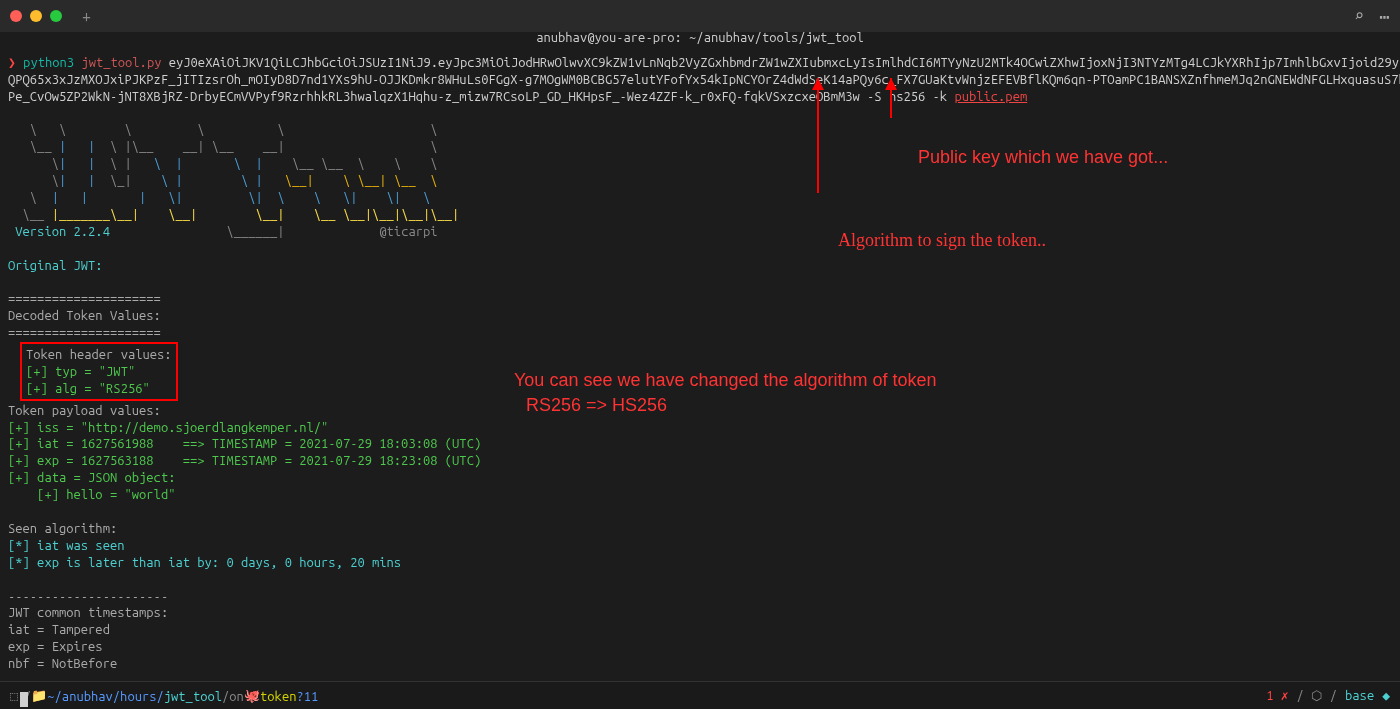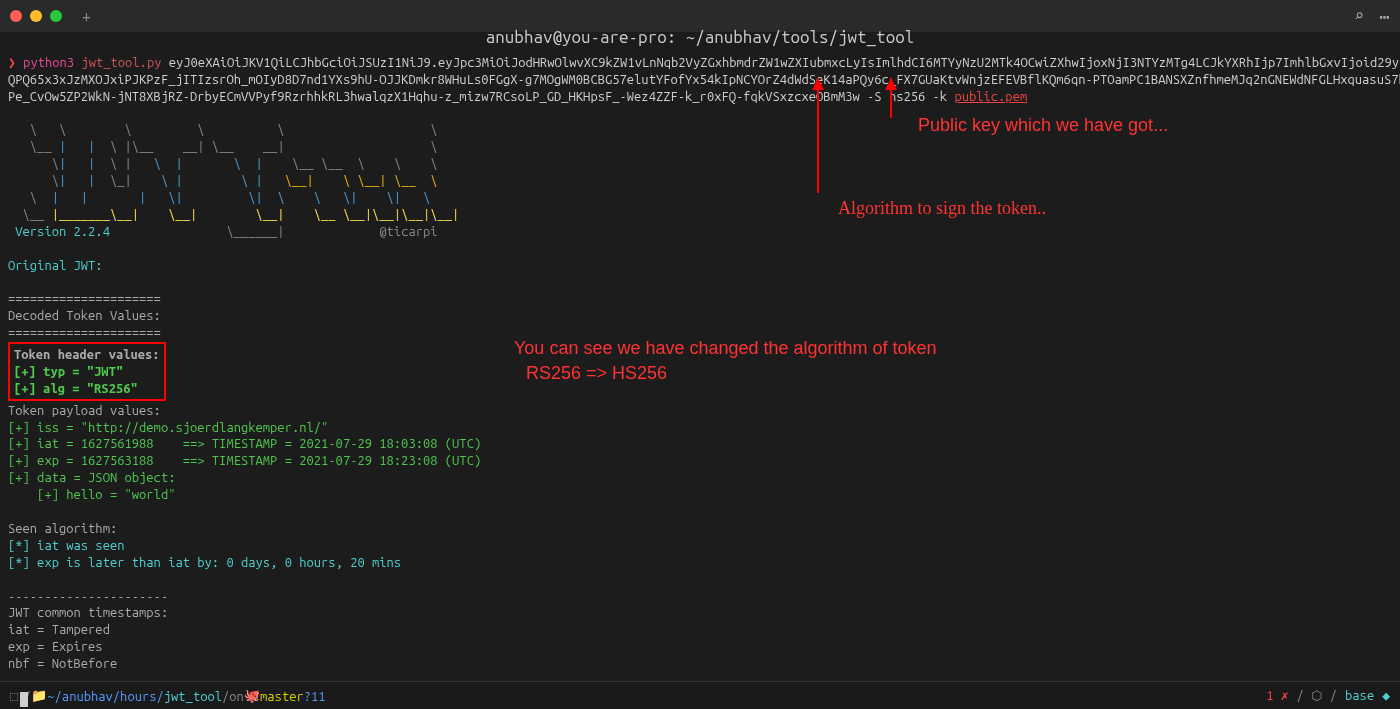--- a/index.html
+++ b/index.html
@@ -40,69 +40,69 @@
     .plus-btn {
       color: #888;
       margin-left: 20px;
       font-size: 16px;
     }
     .title-text {
       position: absolute;
       left: 50%;
       transform: translateX(-50%);
       color: #ccc;
-      font-size: 17px;
+      font-size: 13px;
       margin-top: 41px;
     }
     .title-icons {
       margin-left: auto;
       display: flex;
       gap: 15px;
       color: #aaa;
     }
     .terminal {
       padding: 5px 8px;
       line-height: 1.3;
       white-space: pre;
       font-size: 13px;
     }
     .prompt-sym { color: #ff4444; }
-    .cmd-python { color: #ec4899; }
+    .cmd-python { color: #14b8a6; }
     .cmd-file { color: #cc5555; }
     .cmd-text { color: #d0d0d0; }
     .cmd-underline { color: #ef4444; text-decoration: underline; }
     .ascii-art {
       color: #4a9fd8;
       line-height: 1.05;
       font-size: 13px;
       letter-spacing: 0;
     }
     .ascii-gray { color: #888; }
     .cyan-text { color: #4dd0d0; }
     .green-text { color: #4ec94e; }
     .gray-text { color: #aaa; }
     .red-box {
       border: 2px solid #ff0000;
       padding: 2px 4px;
       display: inline-block;
-      margin: 1px 0;
-      font-weight: bold;
+      margin: 1px 12px;
     }
     .red-box-wide {
       border: 2px solid #ff0000;
       padding: 2px 4px;
       margin: 1px 0;
       display: block;
     }
     .annotation {
       position: absolute;
       color: #ff3333;
       font-size: 18px;
       font-family: Arial, sans-serif;
       font-weight: 400;
+      margin-top: 32px;
     }
     .arrow {
       position: absolute;
     }
     .arrow-line {
       width: 2px;
       background: #ff0000;
     }
     .arrow-head {
       width: 0;
@@ -229,21 +229,21 @@
 
 <div class="status-bar">
   <span style="color:#888; margin-right:6px;">⬚</span>
   <span class="path-seg-gray">/ </span>
   <span class="path-seg-cyan">📁 </span>
   <span class="path-seg-blue">~/anubhav/hours/</span>
     <span class="path-seg-cyan">jwt_tool</span>
   <span class="path-seg-gray"> /</span>
   <span class="path-seg-gray"> on </span>
   <span class="path-seg-yellow">🐙 </span>
-  <span class="path-seg-yellow">master</span>
+  <span class="path-seg-yellow">token</span>
   <span class="path-seg-blue"> ?11</span>
   <div class="status-right">
     <span class="red-status">1 ✗</span>
     <span class="path-seg-gray">/ ⬡ /</span>
     <span class="path-seg-cyan">base</span>
     <span class="path-seg-cyan"> ◆</span>
   </div>
 </div>
 <div style="position:absolute; bottom:2px; left:20px;"><span class="cursor-block"></span></div>
 

